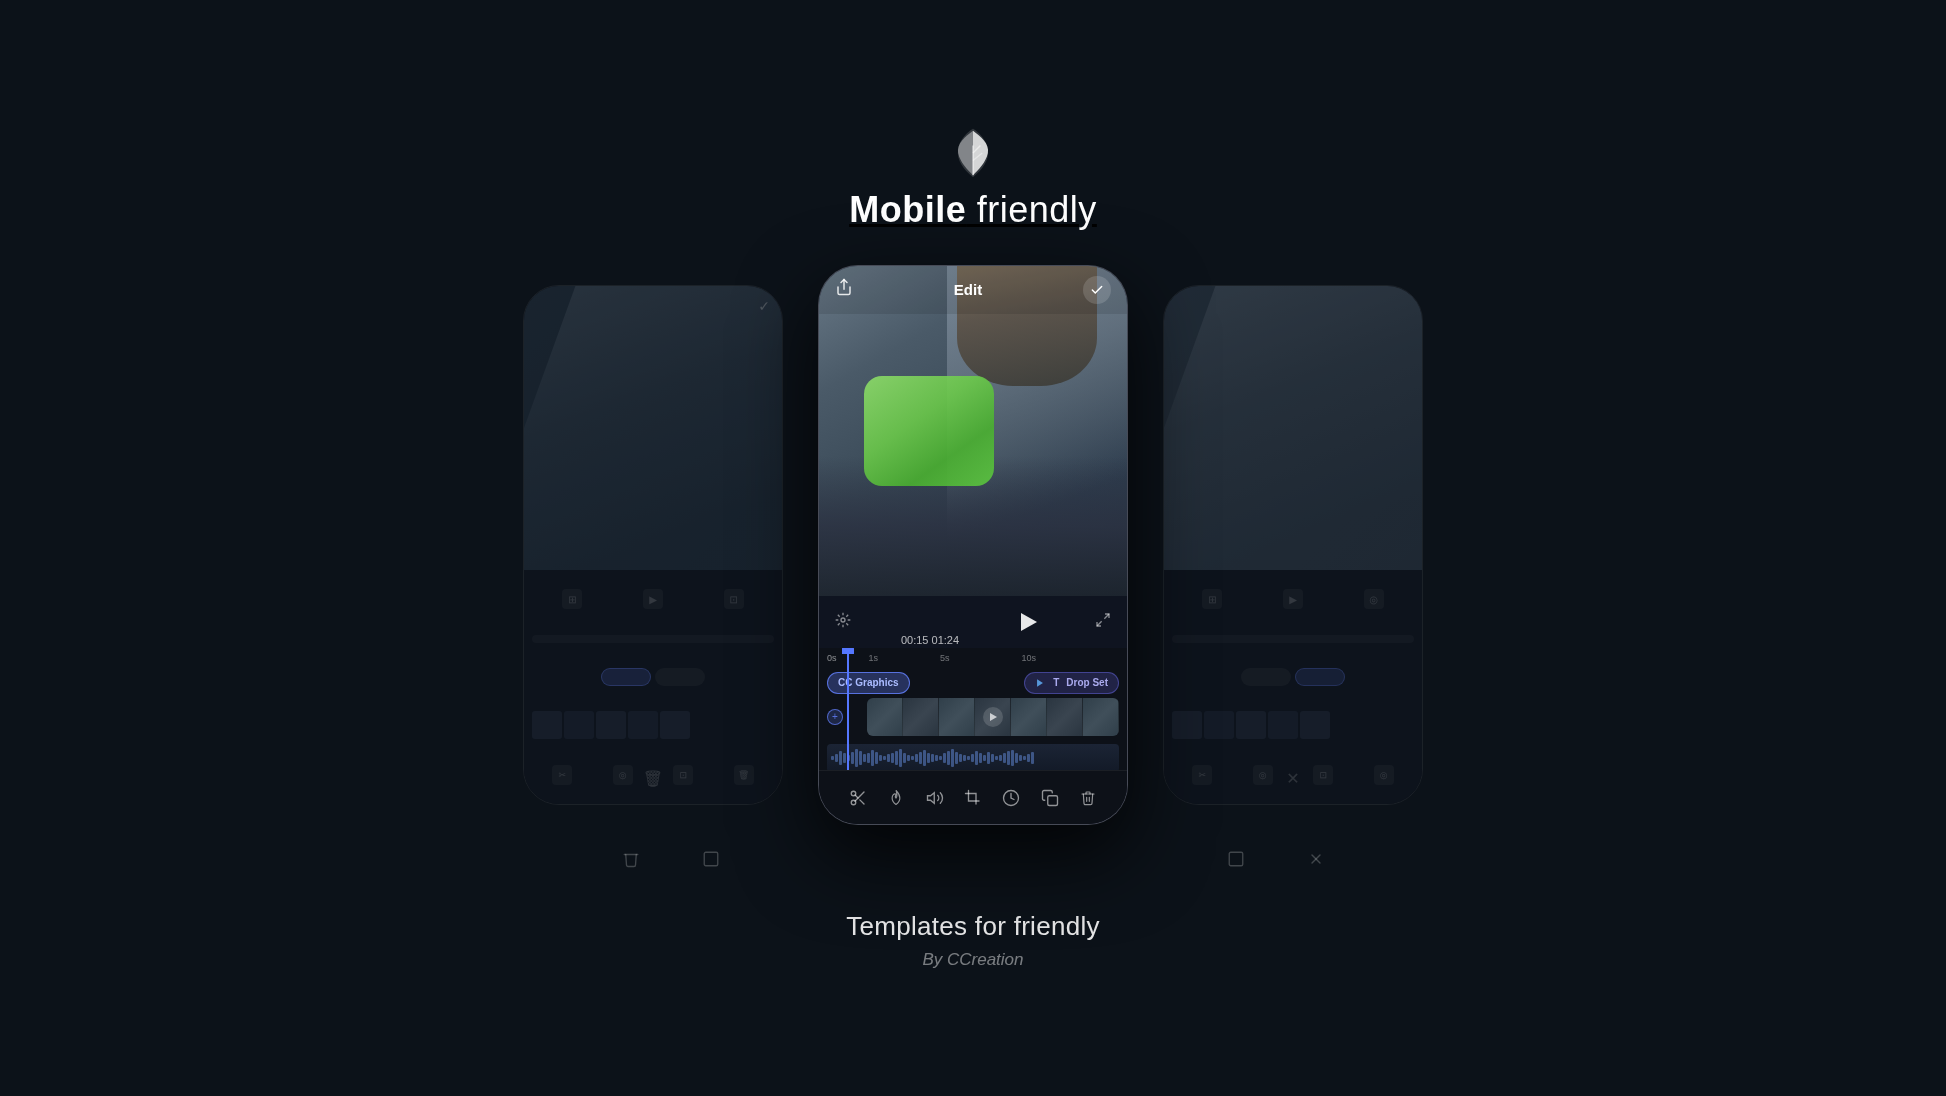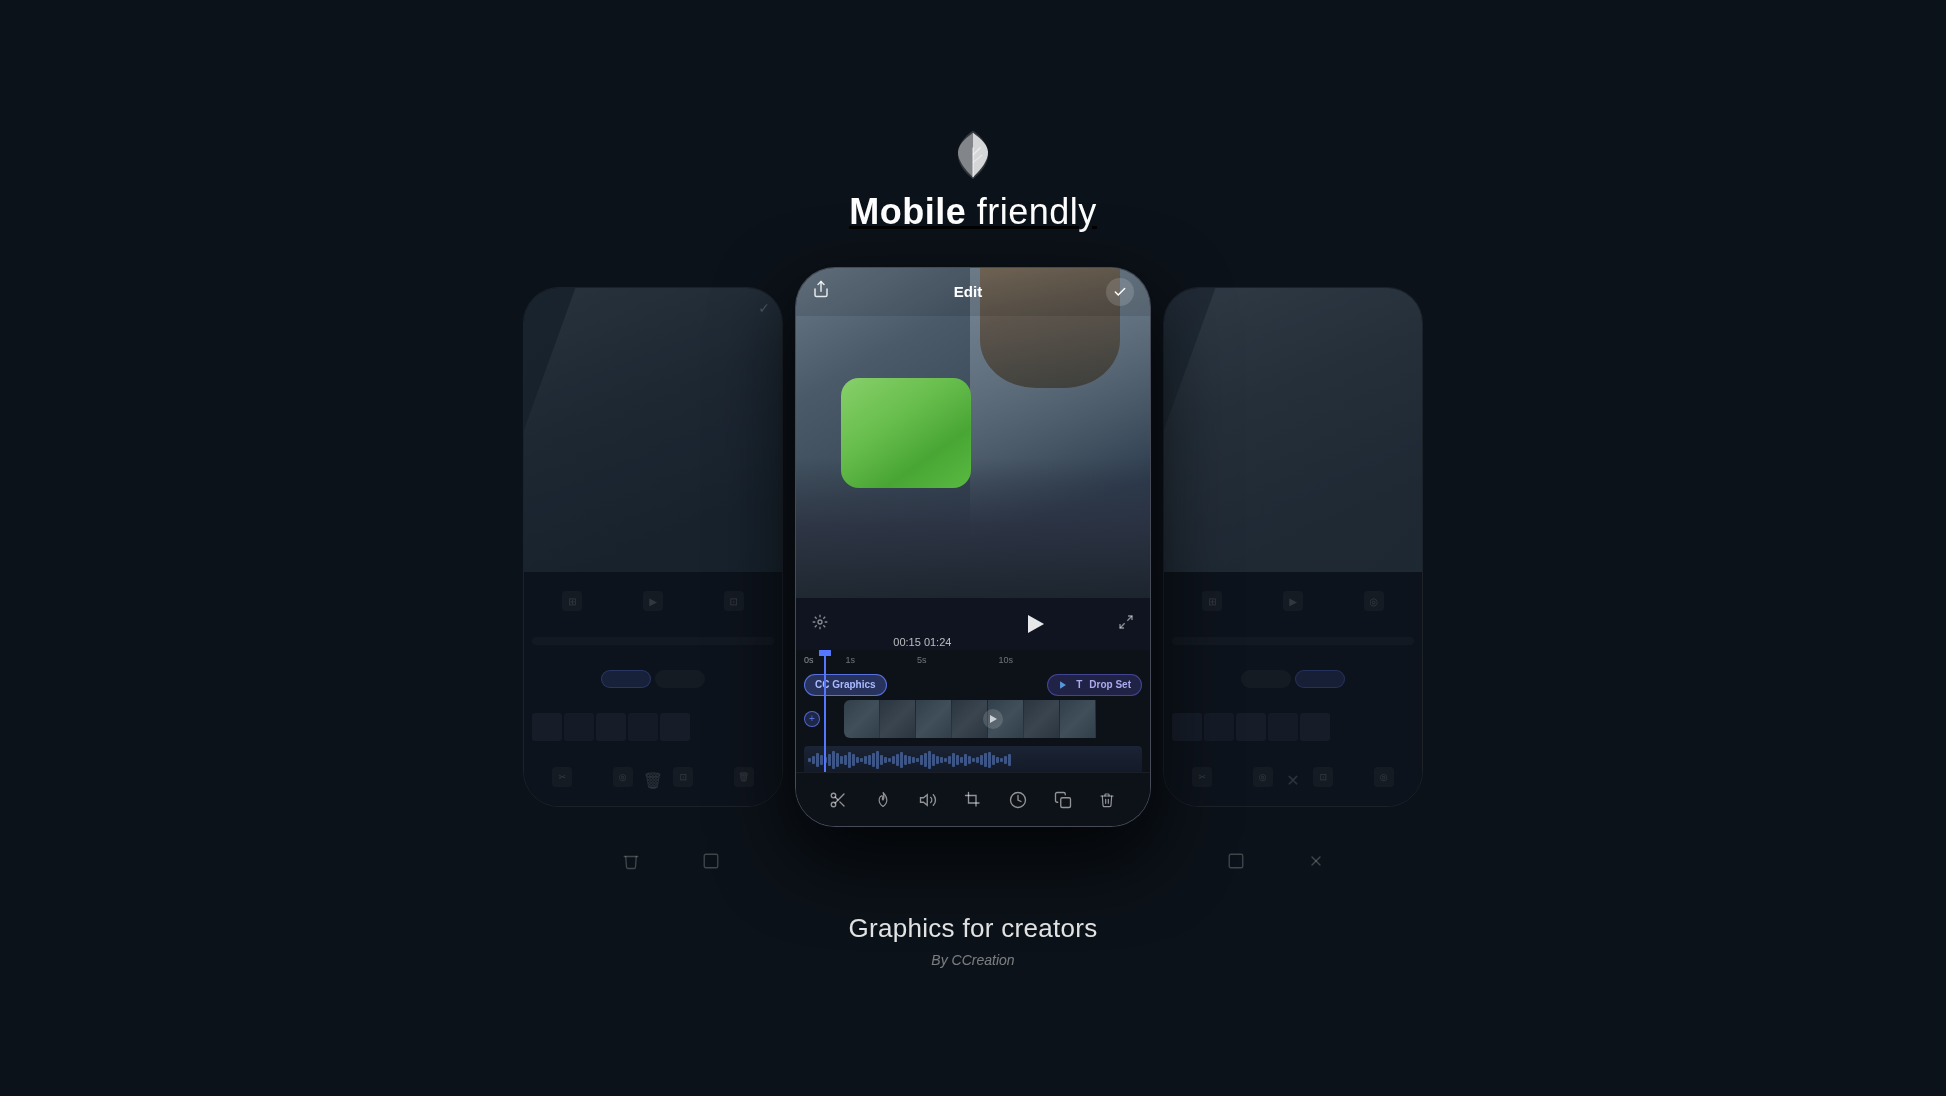--- a/index.html
+++ b/index.html
@@ -87,21 +87,21 @@
       height: 520px;
       border-radius: 36px;
       overflow: hidden;
       opacity: 0.45;
       border: 1.5px solid rgba(255,255,255,0.15);
     }
 
     
     .phone-center {
       position: relative;
-      width: 356px;
+      width: 310px;
       height: 560px;
       border-radius: 40px;
       overflow: hidden;
       border: 1.5px solid rgba(255,255,255,0.2);
       z-index: 10;
       background: #1a1f2e;
       box-shadow: 0 30px 80px rgba(0,0,0,0.8);
     }
 
     
@@ -433,21 +433,21 @@
 
     .footer-title {
       font-size: 26px;
       color: rgba(255,255,255,0.9);
       font-weight: 400;
       letter-spacing: 0.3px;
       margin-bottom: 8px;
     }
 
     .footer-subtitle {
-      font-size: 14px;
+      font-size: 17px;
       color: rgba(255,255,255,0.45);
       font-style: italic;
     }
 
     .outer-icon {
       color: rgba(255,255,255,0.25);
       font-size: 20px;
       display: flex;
       align-items: center;
       justify-content: center;
@@ -790,17 +790,17 @@
       <div class="outer-icon">
         <svg width="16" height="16" viewBox="0 0 24 24" fill="none" stroke="rgba(255,255,255,0.22)" stroke-width="2" stroke-linecap="round">
           <line x1="18" y1="6" x2="6" y2="18"></line>
           <line x1="6" y1="6" x2="18" y2="18"></line>
         </svg>
       </div>
     </div>
   </div>
 
   <div class="footer-section">
-    <div class="footer-title">Graphics for creators</div>
+    <div class="footer-title">Templates for friendly</div>
     <div class="footer-subtitle">By CCreation</div>
   </div>
 
 </div>
 
 </body></html>

